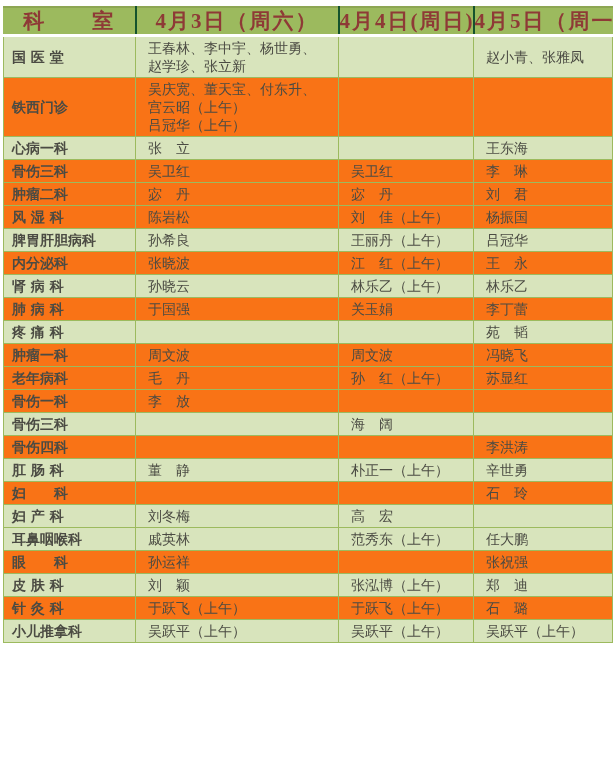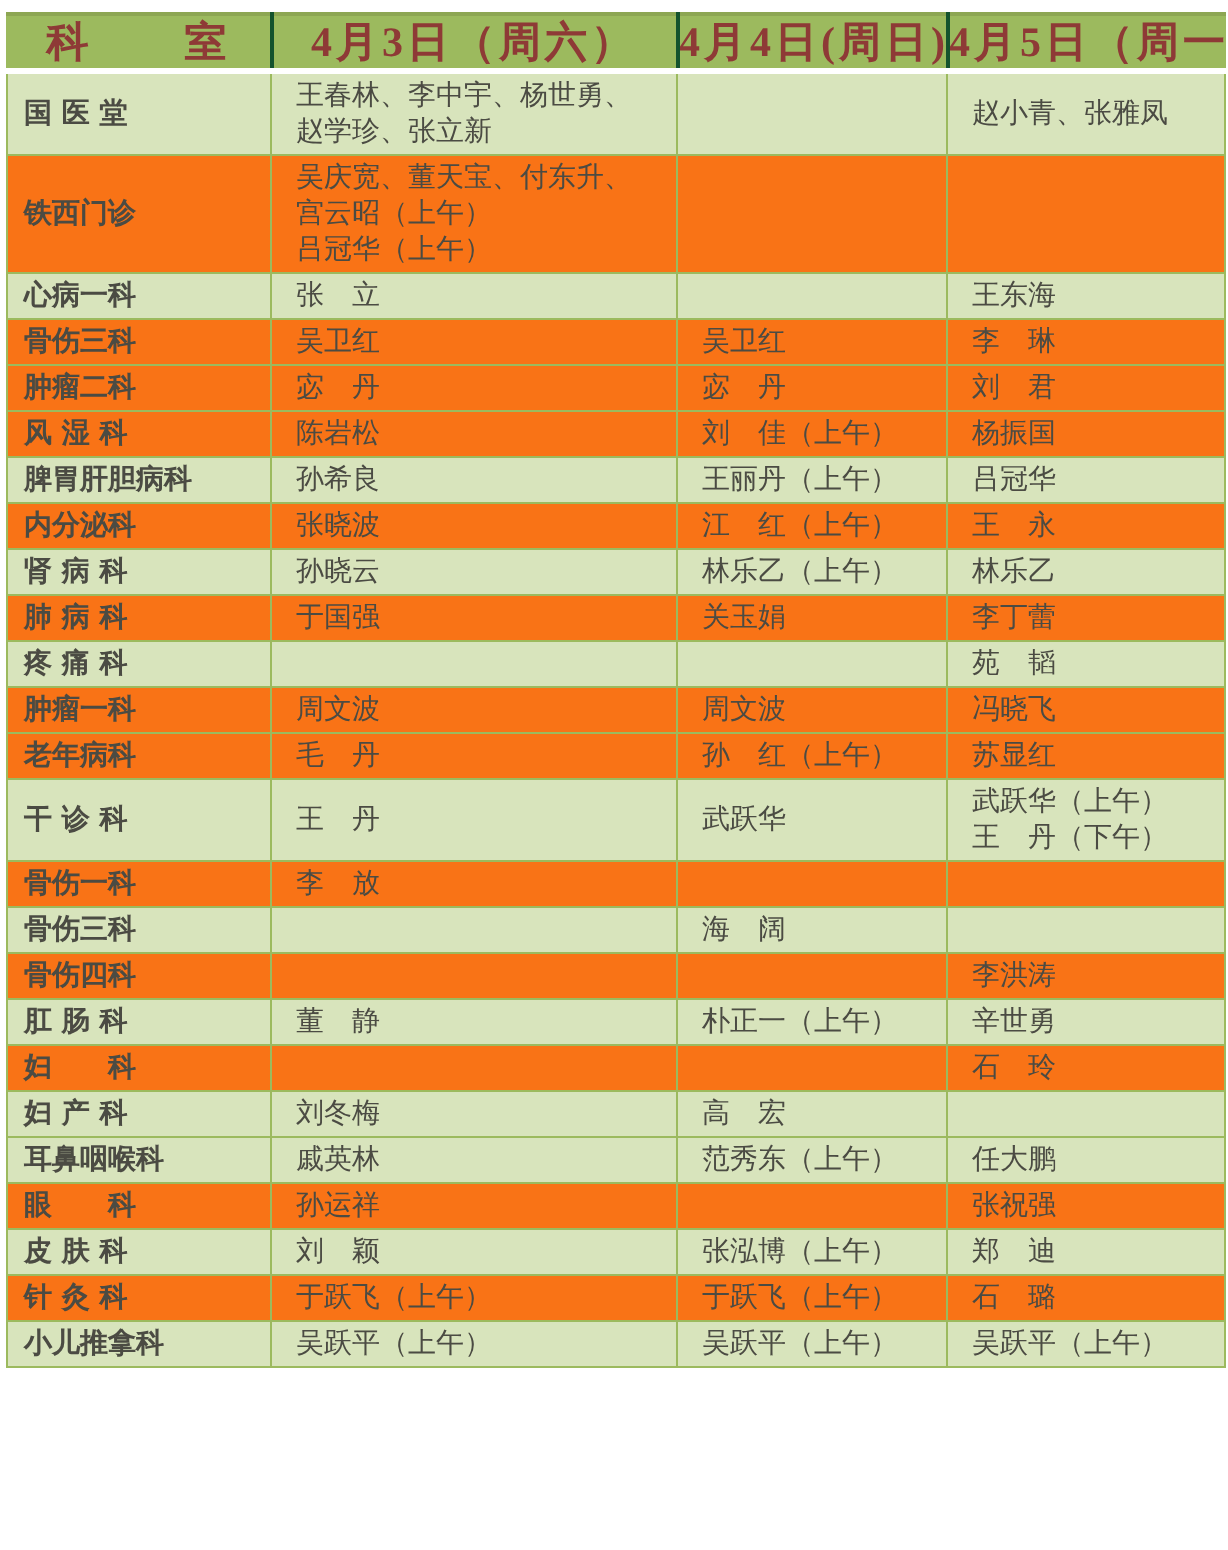--- a/index.html
+++ b/index.html
@@ -151,27 +151,20 @@
     <td>周文波</td>
     <td>周文波</td>
     <td>冯晓飞</td>
   </tr>
         <tr class="row-white">
     <td class="dept">老年病科</td>
     <td>毛　丹</td>
     <td>孙　红（上午）</td>
     <td>苏显红</td>
   </tr>
-        <tr class="row-green">
-    <td class="dept">干 诊 科</td>
-    <td>王　丹</td>
-    <td>武跃华</td>
-    <td>武跃华（上午）
-王　丹（下午）</td>
-  </tr>
         <tr class="row-white">
     <td class="dept">骨伤一科</td>
     <td>李　放</td>
     <td></td>
     <td></td>
   </tr>
         <tr class="row-green">
     <td class="dept">骨伤三科</td>
     <td></td>
     <td>海　阔</td>

